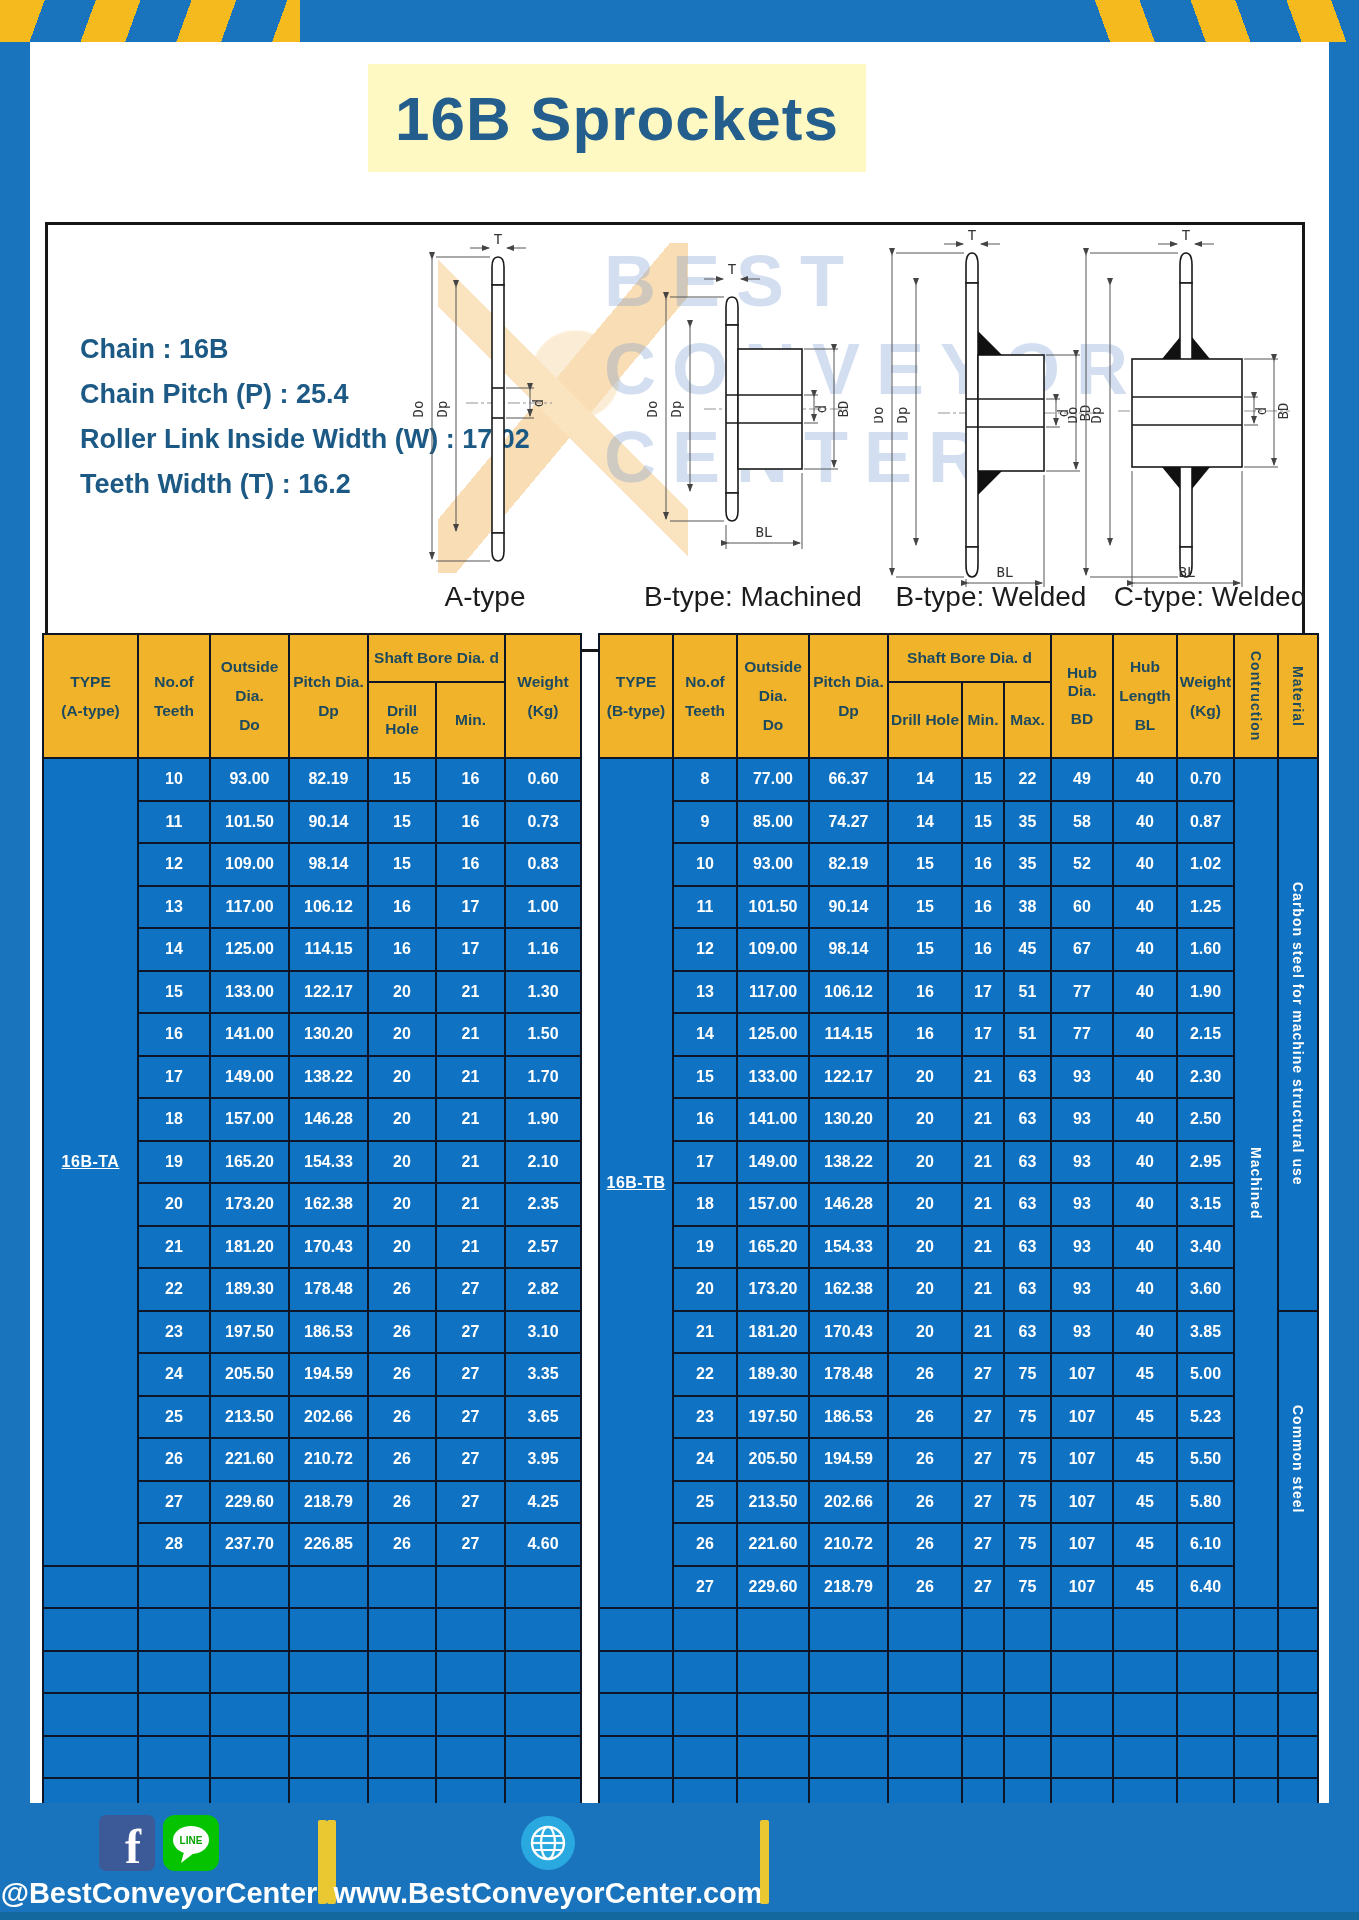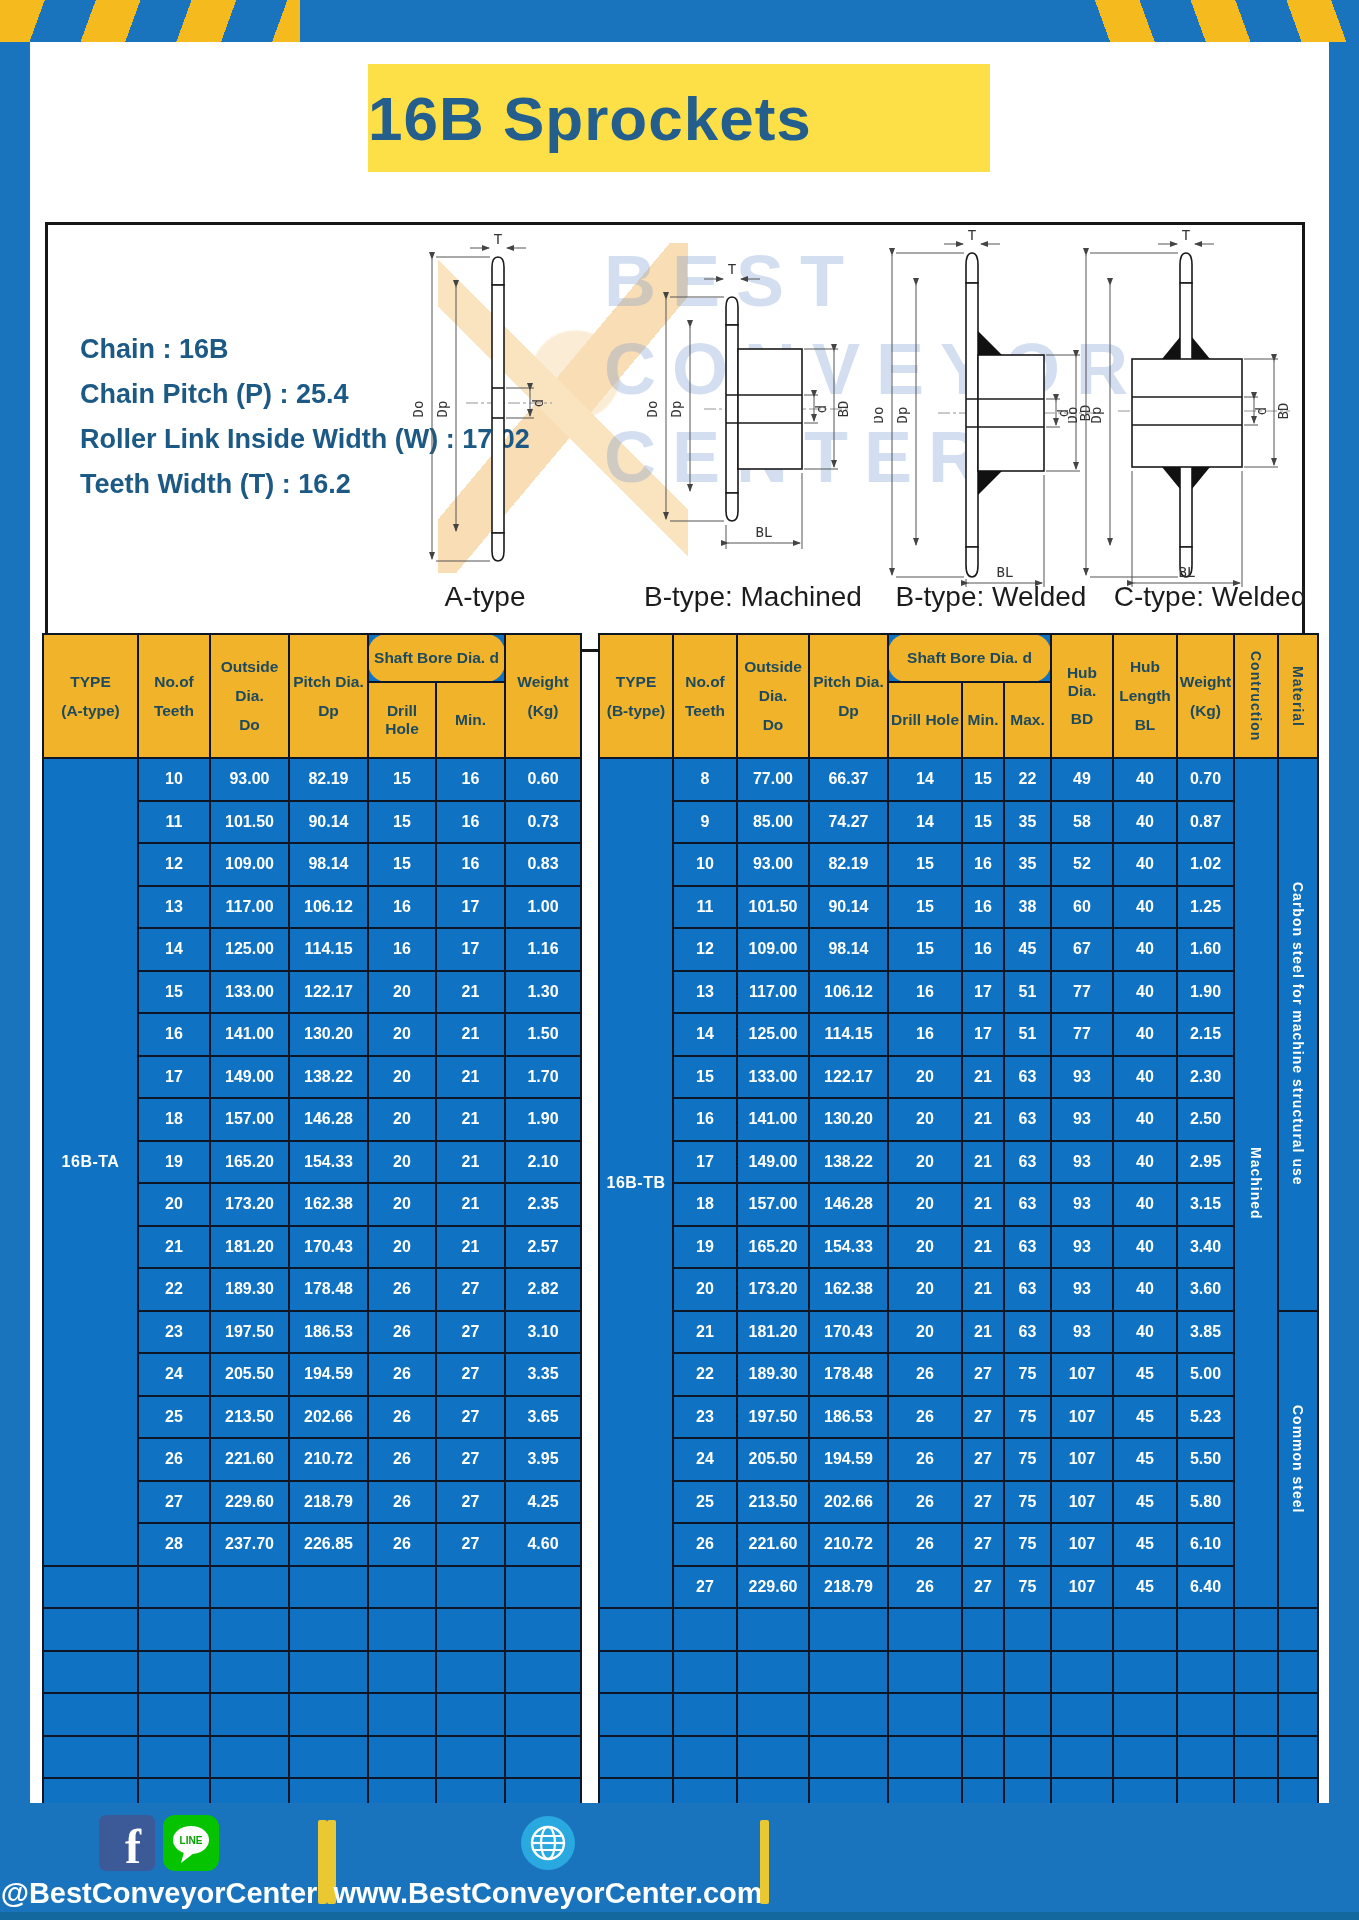--- a/index.html
+++ b/index.html
@@ -6,22 +6,22 @@
   .canvas{position:relative;width:1359px;height:1920px;overflow:hidden;background:#ffffff;
           font-family:"Liberation Sans",sans-serif;}
   
   .top-band{position:absolute;left:0;top:0;width:1359px;height:42px;background:#1a74bd;}
   .stripes{position:absolute;top:0;height:42px;width:300px;}
   .stripes-left{left:0;background:repeating-linear-gradient(110deg,#f4ba1e 0 42px,#1a74bd 42px 90px);}
   .stripes-right{right:0;background:repeating-linear-gradient(70deg,#1a74bd 0 48px,#f4ba1e 48px 90px);}
   .side{position:absolute;top:42px;width:30px;height:1761px;background:#1a74bd;}
   .side-l{left:0;} .side-r{right:0;}
   
-  .title-banner{position:absolute;left:368px;top:64px;width:622px;height:108px;background:#fde047;
-                display:flex;align-items:center;justify-content:flex-start;}
+  .title-banner{position:absolute;left:368px;top:64px;width:498px;height:108px;background:#fef9c3;
+                display:flex;align-items:center;justify-content:center;}
   .title-banner span{font-size:62px;font-weight:bold;color:#235e8d;letter-spacing:1px;}
   
   .panel{position:absolute;left:45px;top:222px;width:1254px;height:424px;background:#fff;
          border:3px solid #161616;}
   .specs{position:absolute;left:32px;top:102px;width:500px;color:#1c5a85;font-weight:bold;
          font-size:27px;line-height:45px;white-space:nowrap;}
   .wm-orange{position:absolute;left:390px;top:18px;width:250px;height:330px;opacity:.45;
              background:
                linear-gradient(45deg,transparent 46%,#f5c272 46% 54%,transparent 54%),
                linear-gradient(-50deg,transparent 44%,#f2b55a 44% 56%,transparent 56%),
@@ -34,25 +34,25 @@
   .cap-bw{left:816px;width:254px;} .cap-cw{left:1014px;width:248px;padding-left:24px;}
   .dimtxt{font-family:"DejaVu Sans Mono",monospace;font-size:14px;fill:#333;}
   .edge{stroke:#1a1a1a;stroke-width:1.6;fill:#fff;}
   .dim{stroke:#555;stroke-width:1;}
   .cl{stroke:#888;stroke-width:.9;stroke-dasharray:12 3 3 3;}
   
   .tbl{position:absolute;top:633px;border-collapse:collapse;table-layout:fixed;background:#0f72c2;}
   .tbl-a{left:42px;width:538px;} .tbl-b{left:598px;width:719px;}
   .tbl th,.tbl td{border:2px solid #0c1626;text-align:center;vertical-align:middle;padding:0;overflow:hidden;}
   .tbl thead th{background:#f1b32a;color:#1d4a5f;font-size:15.5px;font-weight:bold;}
-  .tbl thead tr.h1 th.th-shaft{height:46px;border-radius:19px;}
+  .tbl thead tr.h1 th.th-shaft{height:46px;}
   .tbl thead tr.h2 th{height:74px;}
   .tbl th .hl{line-height:1.15;} .tbl th .hl+.hl{margin-top:11px;}
   .tbl tbody td{color:#fff;font-weight:bold;font-size:16px;height:40.5px;background:#0f72c2;}
-  .type-cell{font-size:16px;letter-spacing:.5px;}
+  .type-cell{font-size:16px;letter-spacing:.5px;text-decoration:underline;}
   .vtxt{writing-mode:vertical-rl;margin:0 auto;letter-spacing:1px;}
   th .vtxt{font-size:14px;} td.vcell .vtxt{font-size:14px;font-weight:bold;}
   
   .footer{position:absolute;left:0;top:1803px;width:1359px;height:117px;background:#1a74bd;
           display:flex;align-items:center;}
   .footer-bottom{position:absolute;left:0;bottom:0;width:100%;height:8px;background:#13699e;}
   .f-sec{display:flex;flex-direction:column;align-items:center;justify-content:center;gap:5px;height:100%;}
   .f-s1{width:318px;} .f-s2{width:252px;} .f-s3{width:424px;} .f-s4{flex:1;}
   .f-div{width:9px;height:84px;background:#e9c832;border-radius:2px;align-self:center;}
   .f-label{color:#fff;font-weight:bold;font-size:29px;white-space:nowrap;}

